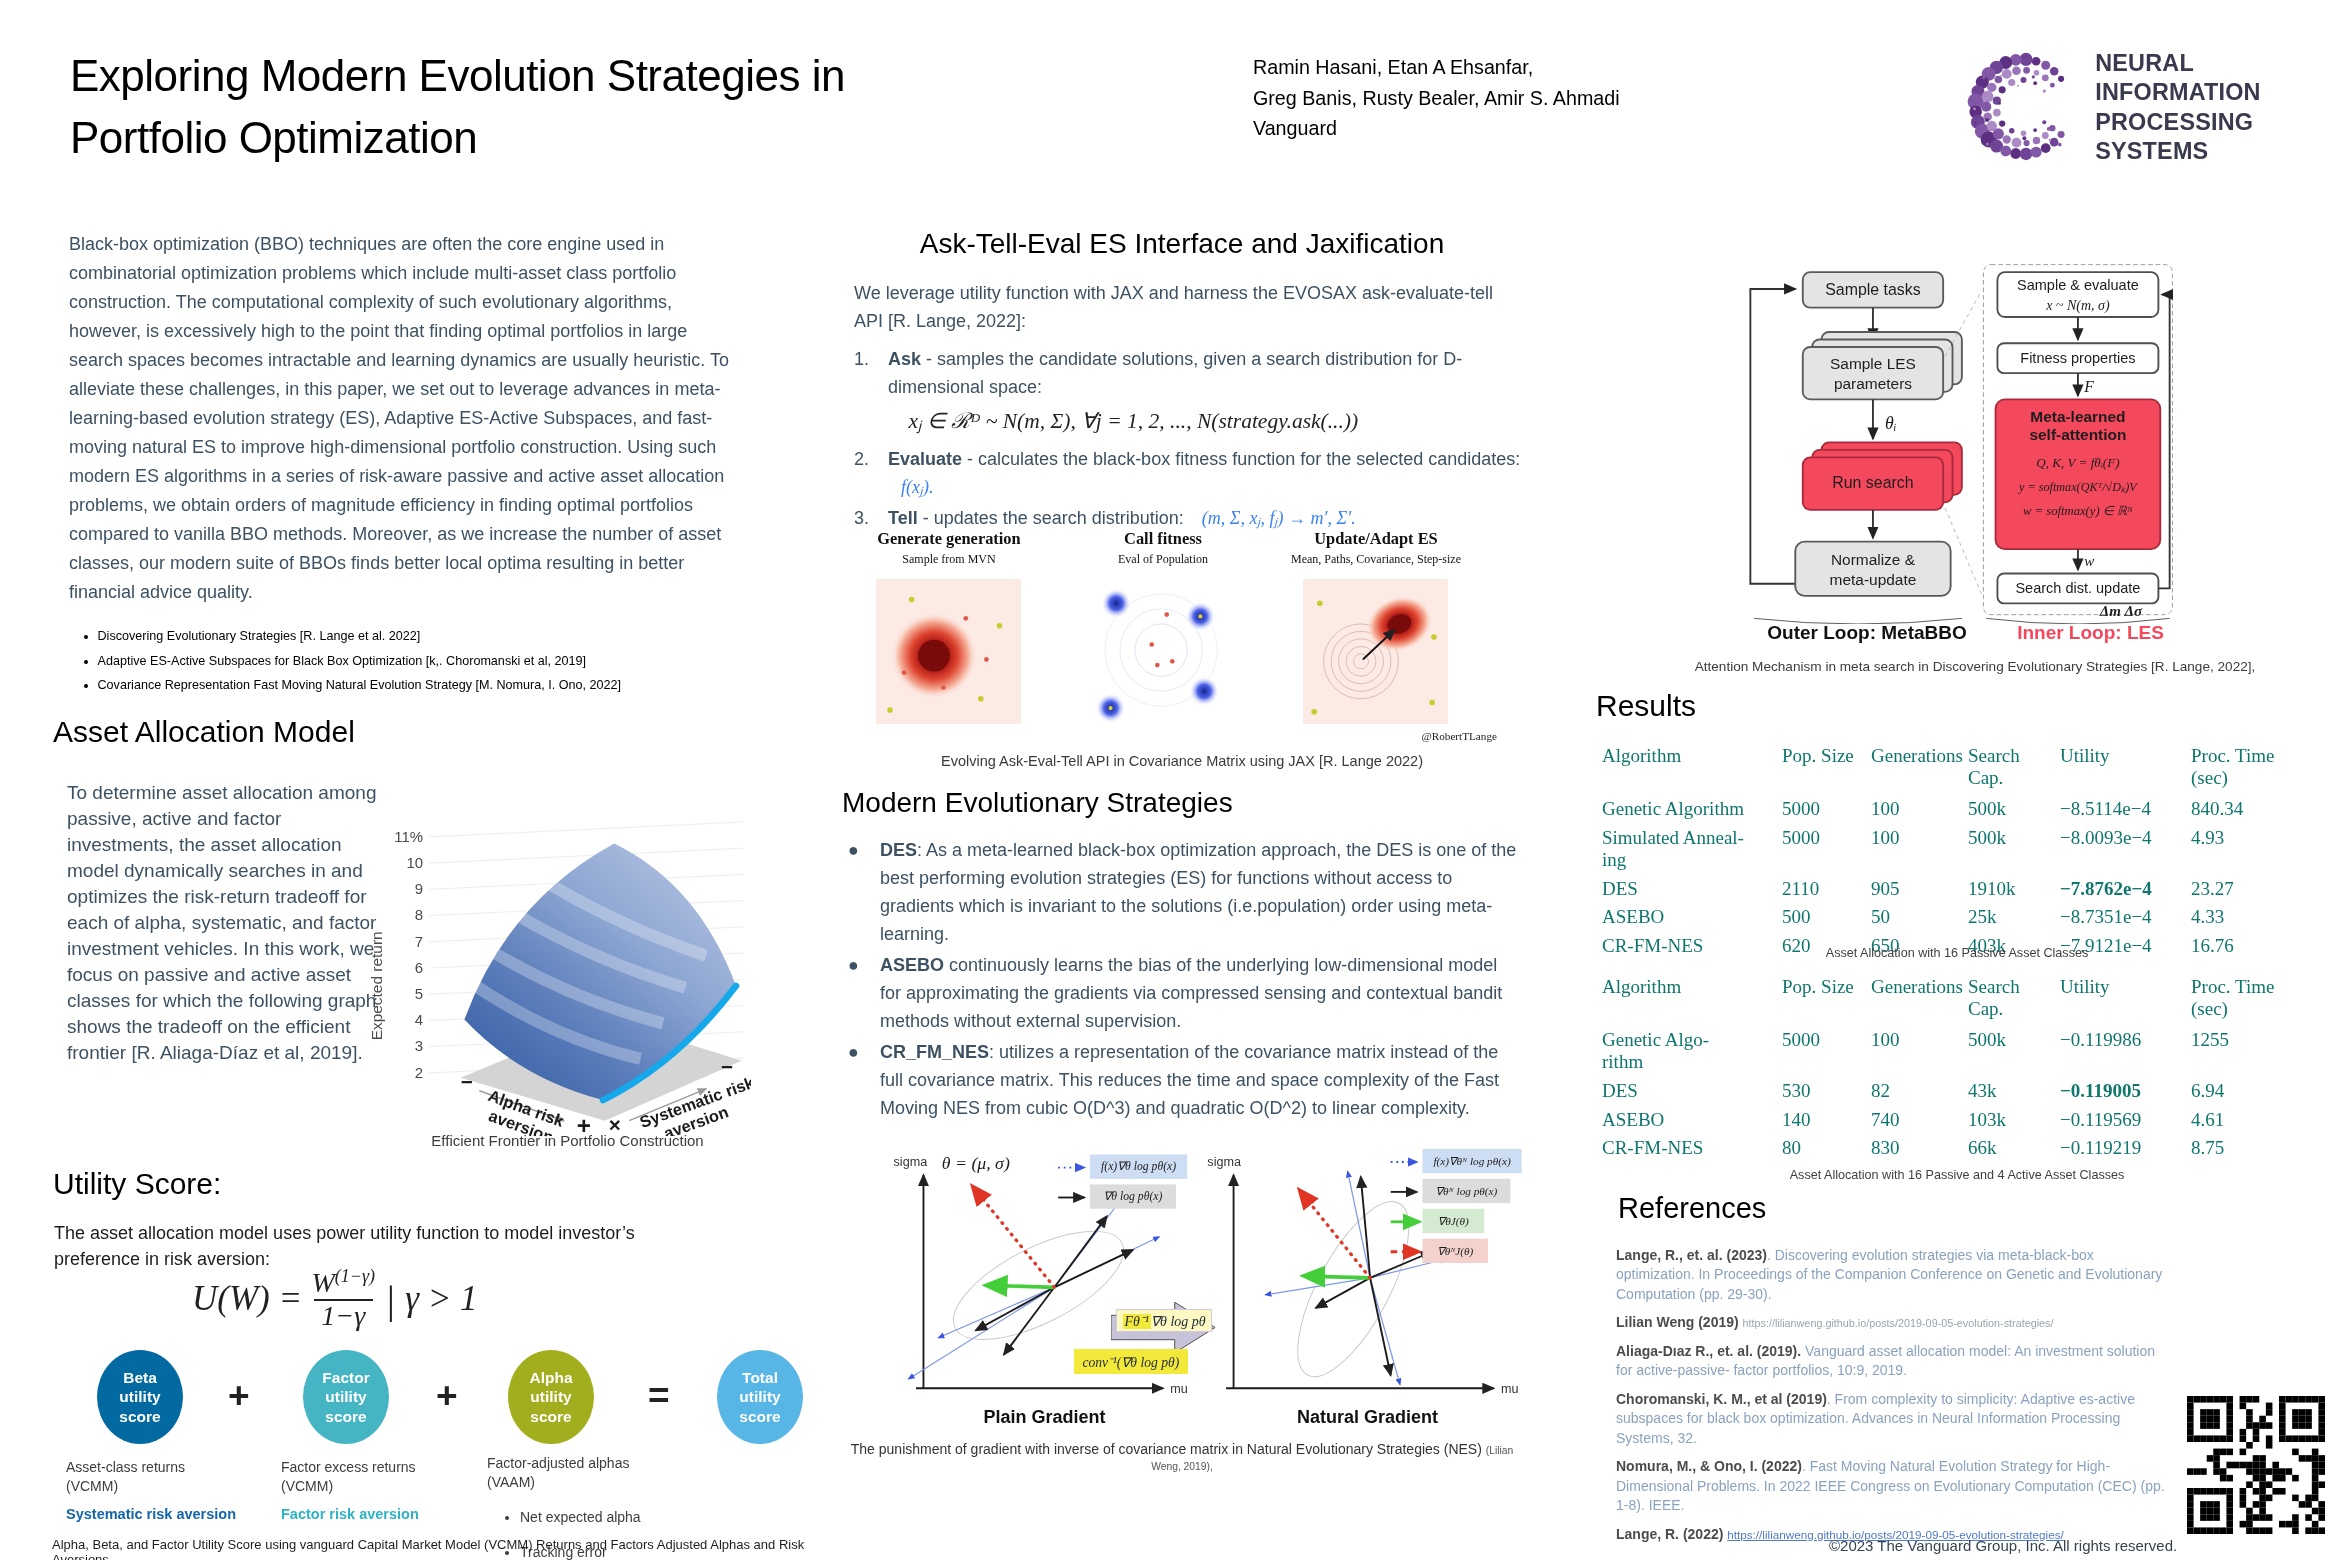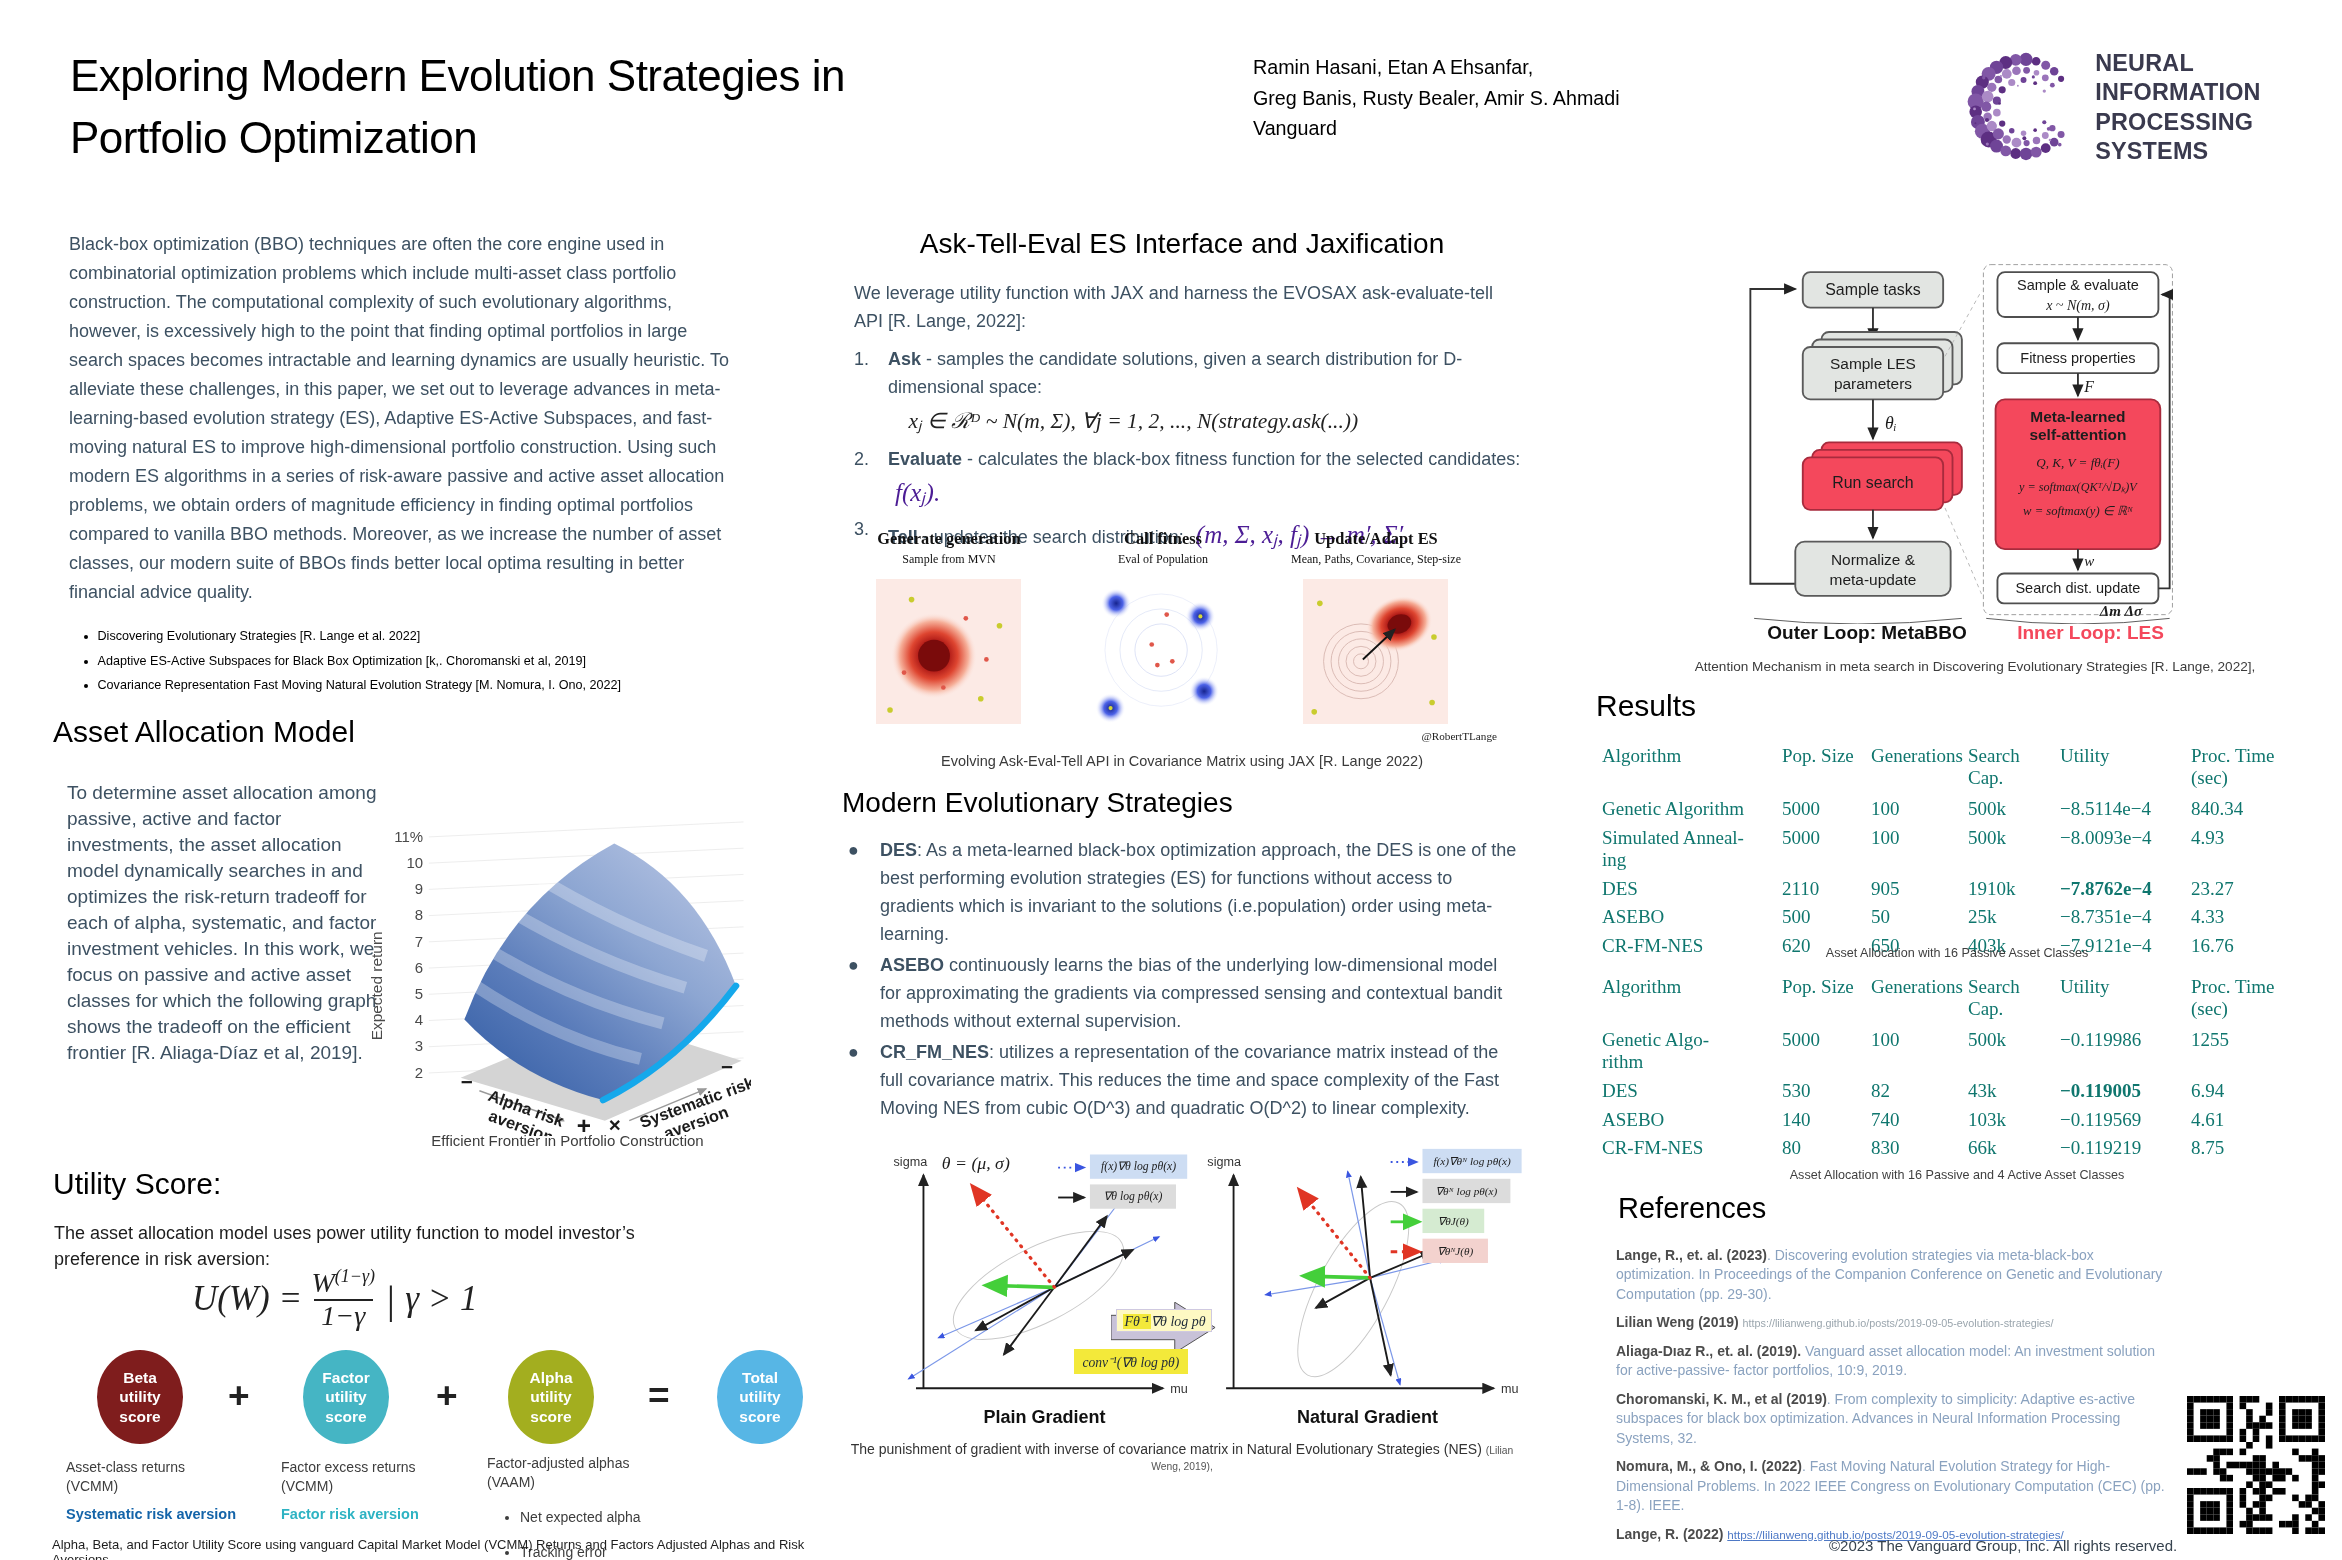--- a/index.html
+++ b/index.html
@@ -22,21 +22,21 @@
   #ut-head{left:53px;top:1167px}
   .ut-intro{left:54px;top:1220px;width:669px;font-size:18px;line-height:1.45;color:#1c1c1c}
   .formula{left:192px;top:1267px;display:flex;align-items:center;gap:9.4px;
            font-family:"Liberation Serif",serif;font-style:italic;font-size:35px;color:#222}
   .frac{display:inline-flex;flex-direction:column;align-items:center;line-height:1.08;font-size:28px}
   .frac .den{border-top:2.3px solid #222;padding:0 7.5px}
   .frac sup{font-size:18px}
   .gbar{font-size:41px}
   .circle{position:absolute;width:86px;height:94px;border-radius:50%;display:flex;align-items:center;
           justify-content:center;text-align:center;color:#fff;font-weight:700;font-size:15.5px;line-height:1.25}
-  .c1{left:97px;top:1350px;background:#7f1d1d}
+  .c1{left:97px;top:1350px;background:#0369a1}
   .c2{left:303px;top:1350px;background:#45b5c4}
   .c3{left:508px;top:1350px;background:#a3ae1f}
   .c4{left:717px;top:1350px;background:#57b6e5}
   .op{position:absolute;top:1375px;font-size:37px;font-weight:700;color:#222}
   .op1{left:228px}.op2{left:436px}.op3{left:648px}
   .sub{position:absolute;top:1458px;font-size:14px;line-height:1.35;color:#3d3d3d}
   .s1{left:66px;width:201px}.s2{left:281px;width:201px}.s3{left:487px;top:1454px;width:230px}
   .risk{display:block;margin-top:9.4px;font-size:14.5px;font-weight:700}
   .risk-beta{color:#1464a9}.risk-factor{color:#2eb3c3}
   .s3 ul{margin:3.7px 0 0;padding-left:17px}
@@ -44,21 +44,21 @@
   .ut-caption{left:52px;top:1537px;width:787px;font-size:13px;color:#1e1e1e}
   
   #mid-head{left:843px;top:228px;width:678px;text-align:center;font-size:28px}
   .mid-intro{left:854px;top:280px;width:656px;font-size:18px;line-height:1.55;color:#3d5162}
   .olist{left:854px;top:346px;width:667px;font-size:18px;line-height:1.55;color:#3d5162}
   .oitem{display:flex;margin-bottom:2.8px}
   .onum{width:34px;flex:none}
   .oitem b{color:#3d5162}
   .math{font-family:"Liberation Serif",serif;font-style:italic;color:#1f2a38}
   .f-line{font-size:21.5px;margin:2.8px 0 5.6px 20.6px;color:#222}
-  .f-inline{font-size:25px;margin-left:7px;color:#4c1d95}
+  .f-inline{font-size:18px;margin-left:13px;color:#3b82f6}
   .f-line:empty,.f-inline:empty,a:empty{display:none}
   .ptitle{position:absolute;top:529px;width:206px;text-align:center;font-family:"Liberation Serif",serif;color:#111}
   .ptitle .t{font-size:16.4px;font-weight:600}
   .ptitle .st{font-size:12px;margin-top:2.8px}
   .pt1{left:846px}.pt2{left:1060px}.pt3{left:1273px}
   .pimg{position:absolute;top:579px}
   .pi1{left:876px}.pi2{left:1090px}.pi3{left:1303px}
   .watermark{left:1340px;top:730px;width:157px;text-align:right;font-size:11.2px;color:#222;
              font-family:"Liberation Serif",serif}
   .panels-caption{left:843px;top:753px;width:678px;text-align:center;font-size:14.5px;color:#3a3a3a}

